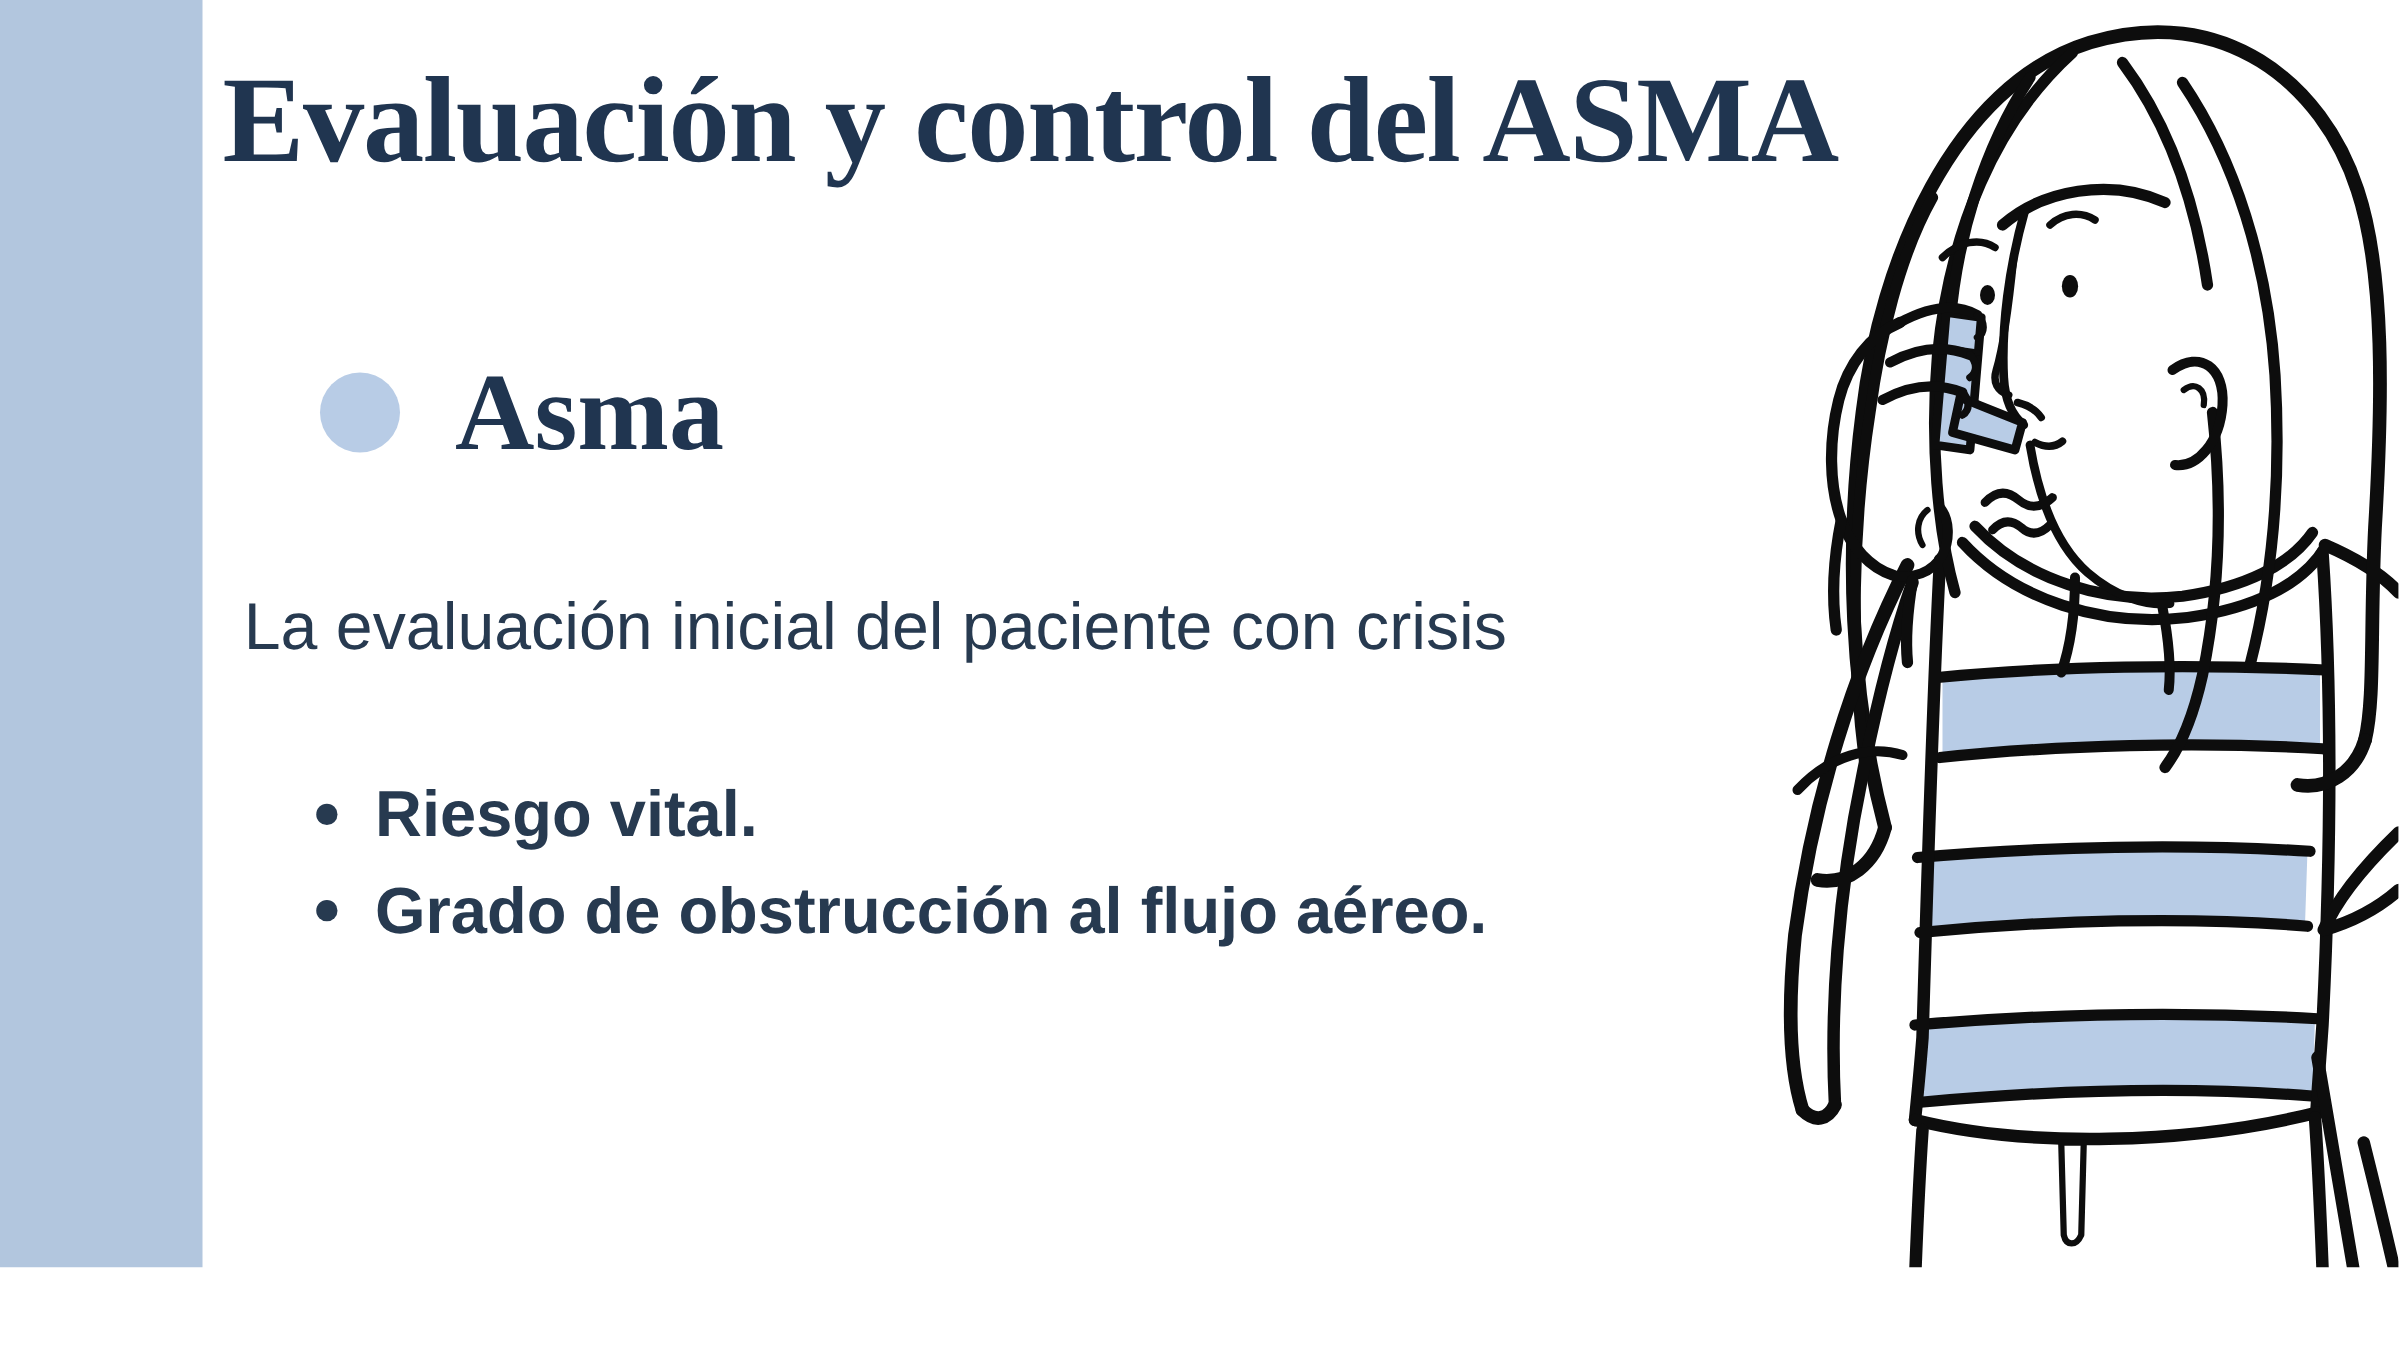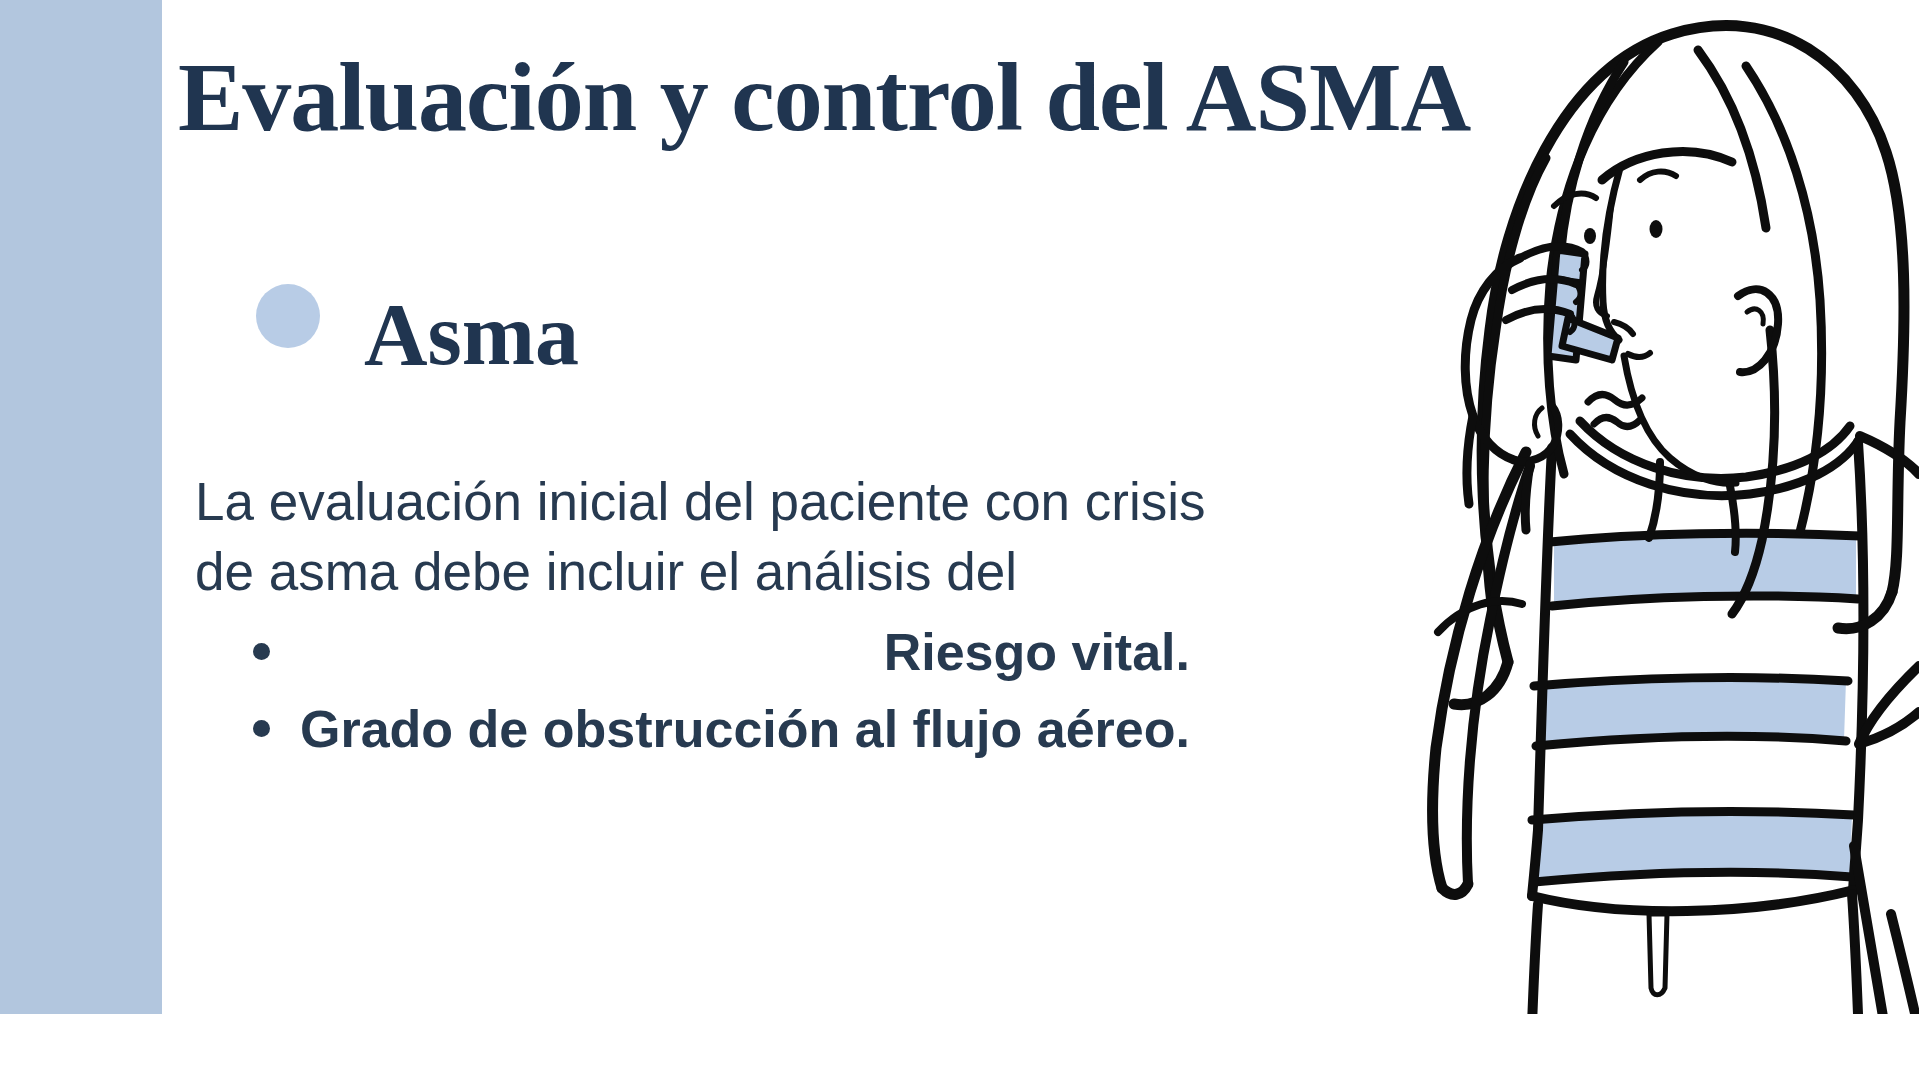--- a/index.html
+++ b/index.html
@@ -23,21 +23,21 @@
   .title{
     position:absolute;left:178px;top:46px;
     font-family:"Liberation Serif",serif;
     font-weight:700;
     font-size:98px;line-height:1.05;letter-spacing:-1px;
     color:var(--navy,#203550);
     white-space:nowrap;
   }
   .section-row{
     position:absolute;left:256px;top:284px;height:92px;
-    display:flex;align-items:flex-start;
+    display:flex;align-items:center;
   }
   .section-dot{
     width:64px;height:64px;border-radius:50%;
     background:var(--stripe,#b8cce6);
     margin-right:44px;
     flex:0 0 auto;
   }
   .section-heading{
     font-family:"Liberation Serif",serif;
     font-weight:700;
@@ -55,21 +55,20 @@
   .bullet-list{
     position:absolute;left:253px;top:613px;
     list-style:none;margin:0;padding:0;
   }
   .bullet-item{
     display:flex;align-items:center;
     height:77px;
     font-size:52px;font-weight:700;
     color:var(--body-navy,#273a50);
     white-space:nowrap;
-    justify-content:space-between;
   }
   .bullet-dot{
     width:17px;height:17px;border-radius:50%;
     background:var(--body-navy,#273a50);
     margin-right:30px;
     flex:0 0 auto;
   }
   .illustration{
     position:absolute;left:1190px;top:0;width:729px;height:1080px;
   }
@@ -84,21 +83,20 @@
 
   <div class="title">Evaluación y control del ASMA</div>
 
   <div class="section-row">
     <span class="section-dot"></span>
     <span class="section-heading">Asma</span>
   </div>
 
   <div class="paragraph">
     <div class="pline">La evaluación inicial del paciente con crisis</div>
-    <div class="pline">de asma debe incluir el análisis del</div>
   </div>
 
   <ul class="bullet-list">
     <li class="bullet-item">
       <span class="bullet-dot"></span>
       <span>Riesgo vital.</span>
     </li>
     <li class="bullet-item">
       <span class="bullet-dot"></span>
       <span>Grado de obstrucción al flujo aéreo.</span>

